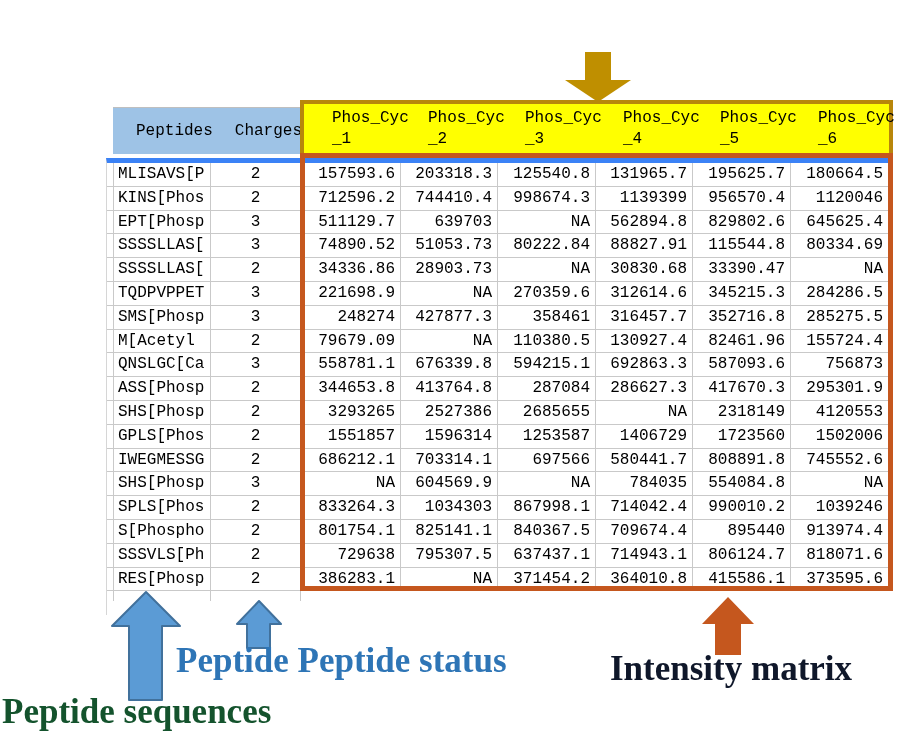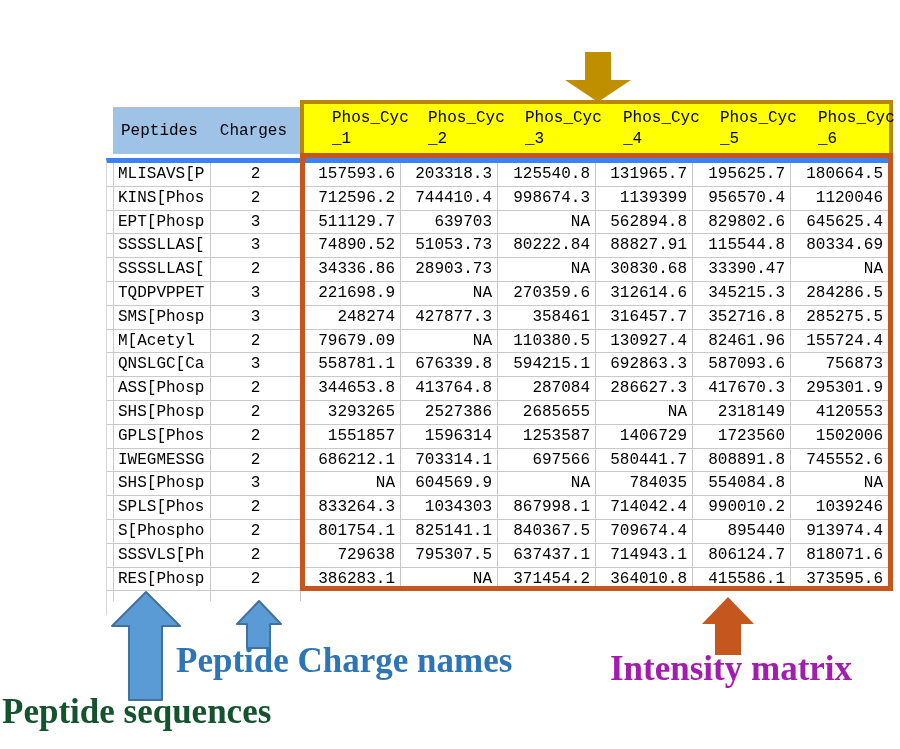--- a/index.html
+++ b/index.html
@@ -3,21 +3,21 @@
 <meta charset="utf-8">
 <style>
   html,body{margin:0;padding:0;background:#fff;}
   .canvas{position:relative;width:900px;height:749px;background:#ffffff;overflow:hidden;
           font-family:"Liberation Mono","DejaVu Sans Mono",monospace;}
 
   
   .blue-header{position:absolute;left:113px;top:107px;width:187px;height:46px;
     background:#9EC3E6;display:flex;align-items:center;font-size:16px;color:#000;
     border-top:1px solid #bfbfbf;}
-  .blue-header .h1{margin-left:8px;}
+  .blue-header .h1{margin-left:23px;}
   .blue-header .h2{margin-left:22px;}
 
   .yellow-box{position:absolute;left:300px;top:100px;width:593px;height:57px;
     box-sizing:border-box;border:4px solid #B8860B;background:#FFFF00;
     display:grid;grid-template-columns:96px 97px 98px 97px 98px 99px;padding-left:24px;}
   .ycell{font-size:16px;line-height:21px;padding:4px 0 0 4px;color:#000;overflow:hidden;}
   .ycell span{display:block;white-space:nowrap;}
 
   
   .data-grid{position:absolute;left:106px;top:158px;display:grid;
@@ -34,21 +34,21 @@
   
   .intensity-border{position:absolute;left:300px;top:153px;width:593px;height:438px;
     box-sizing:border-box;border:5px solid #C5571E;pointer-events:none;background:transparent;}
 
   
   .ann{position:absolute;font-family:"Liberation Serif","DejaVu Serif",serif;font-weight:bold;
     white-space:nowrap;}
   .ann.gold{left:500px;top:2px;font-size:36px;color:#BF8F00;}
   .ann.blue1{left:176px;top:641px;font-size:35px;color:#2E75B6;}
   .ann.blue2{left:2px;top:692px;font-size:35px;color:#14532d;}
-  .ann.orange{left:610px;top:649px;font-size:35px;color:#a21caf;}
+  .ann.orange{left:610px;top:649px;font-size:35px;color:#0f172a;}
   .arrow{position:absolute;}
 </style>
 </head>
 <body>
 
 <div class="canvas">
 
   <svg class="arrow" style="left:565px;top:52px;" width="66" height="50" viewBox="0 0 66 50">
     <polygon points="20,0 46,0 46,28 66,28 33,50 0,28 20,28" fill="#BF8F00"></polygon>
   </svg>
@@ -258,16 +258,16 @@
   <svg class="arrow" style="left:110px;top:590px;" width="72" height="112" viewBox="0 0 72 112">
     <polygon points="36,2 70,36 52,36 52,110 19,110 19,36 2,36" stroke-width="2" stroke-linejoin="round" fill="#5B9BD5" stroke="#41719C"></polygon>
   </svg>
   <svg class="arrow" style="left:236px;top:600px;" width="46" height="49" viewBox="0 0 46 49">
     <polygon points="23,1 45,24 34,24 34,48 11,48 11,24 1,24" stroke-width="2" stroke-linejoin="round" fill="#5B9BD5" stroke="#41719C"></polygon>
   </svg>
   <svg class="arrow" style="left:702px;top:597px;" width="52" height="58" viewBox="0 0 52 58">
     <polygon points="26,0 52,27 39,27 39,58 13,58 13,27 0,27" fill="#C5571E"></polygon>
   </svg>
 
-  <div class="ann blue1">Peptide Charge names</div>
+  <div class="ann blue1">Peptide Peptide status</div>
   <div class="ann blue2">Peptide sequences</div>
   <div class="ann orange">Intensity matrix</div>
 </div>
 
 </body></html>

